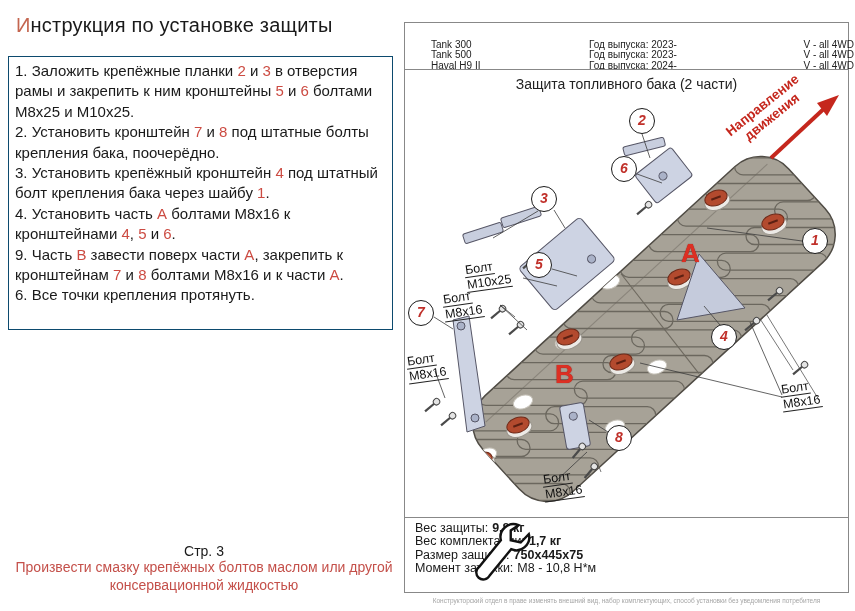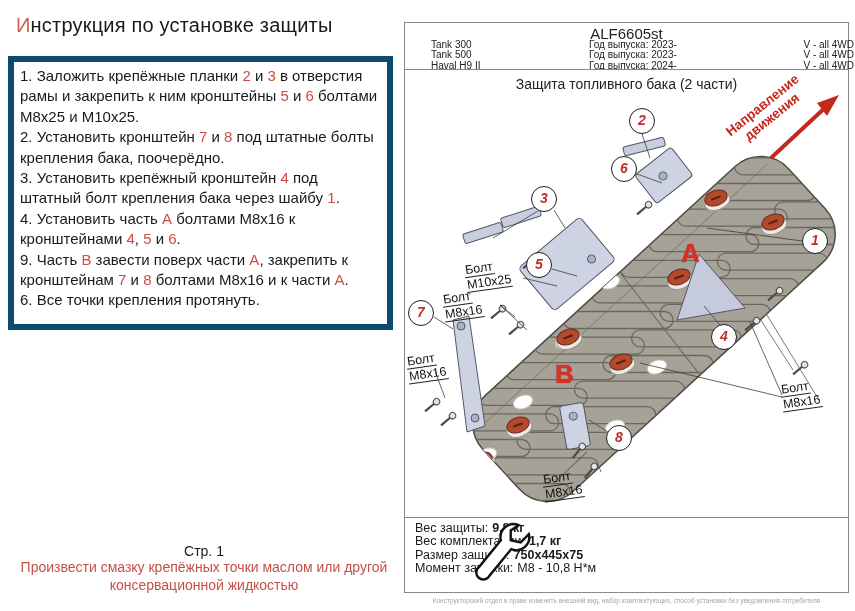--- a/index.html
+++ b/index.html
@@ -4,21 +4,21 @@
 <style>
   * { margin:0; padding:0; box-sizing:border-box; }
   html,body { width:855px; height:611px; background:#fff; overflow:hidden;
     font-family:"Liberation Sans", sans-serif; color:#1a1a1a; }
   #page { position:relative; width:855px; height:611px; background:#fff;border-radius:32px; }
 
   
   .title { position:absolute; left:16px; top:14px; font-size:20px; letter-spacing:.2px; }
   .title .first { color:#c4654f; }
   .instr-box { position:absolute; left:8px; top:56px; width:385px; height:274px;
-    border:6px solid #0c4a6e; padding:4px 6px; font-size:15px; line-height:20.4px; }
+    border:1px solid #0c4a6e; padding:4px 6px; font-size:15px; line-height:20.4px; }
   .instr-box p { margin:0; }
   .red { color:#cc4b42; }
   .fuel-note { position:absolute; left:2px; top:336px; width:396px; text-align:center;
     font-size:12.8px; color:#c4504a; }
   .page-num { position:absolute; left:0; top:543px; width:408px; text-align:center; font-size:14px; }
   .lube-note { position:absolute; left:8px; top:558px; width:392px; text-align:center;
     font-size:14px; line-height:18px; color:#c4504a; }
 
   
   .right-panel { position:absolute; left:404px; top:22px; width:445px; }
@@ -67,27 +67,26 @@
   <div class="instr-box" id="instructions">
       <p><span>1. Заложить крепёжные планки </span><span class="red">2</span><span> и </span><span class="red">3</span><span> в отверстия рамы и закрепить к ним кронштейны </span><span class="red">5</span><span> и </span><span class="red">6</span><span> болтами М8х25 и М10х25.</span></p>
       <p><span>2. Установить кронштейн </span><span class="red">7</span><span> и </span><span class="red">8</span><span> под штатные болты крепления бака, поочерёдно.</span></p>
       <p><span>3. Установить крепёжный кронштейн </span><span class="red">4</span><span> под штатный болт крепления бака через шайбу </span><span class="red">1</span><span>.</span></p>
       <p><span>4. Установить часть </span><span class="red">А</span><span> болтами М8х16 к кронштейнами </span><span class="red">4</span><span>, </span><span class="red">5</span><span> и </span><span class="red">6</span><span>.</span></p>
       <p><span>9. Часть </span><span class="red">В</span><span> завести поверх части </span><span class="red">А</span><span>, закрепить к кронштейнам </span><span class="red">7</span><span> и </span><span class="red">8</span><span> болтами М8х16 и к части </span><span class="red">А</span><span>.</span></p>
       <p><span>6. Все точки крепления протянуть.</span></p>
     </div>
 
 
-  <div class="page-num">Стр. 1</div>
-  <div class="lube-note">Произвести смазку крепёжных точки маслом или другой консервационной жидкостью</div>
+  <div class="page-num">Стр. 3</div>
+  <div class="lube-note">Произвести смазку крепёжных болтов маслом или другой консервационной жидкостью</div>
 
   <div class="right-panel">
 
     <div class="veh-table">
-      <div class="veh-code">ALF6605st</div>
       <div class="veh-rows">
         <div class="veh-row">
           <span class="model">Tank 300</span>
           <span class="year">Год выпуска: 2023-</span>
           <span class="drive">V - all 4WD</span>
         </div>
         <div class="veh-row">
           <span class="model">Tank 500</span>
           <span class="year">Год выпуска: 2023-</span>
           <span class="drive">V - all 4WD</span>

